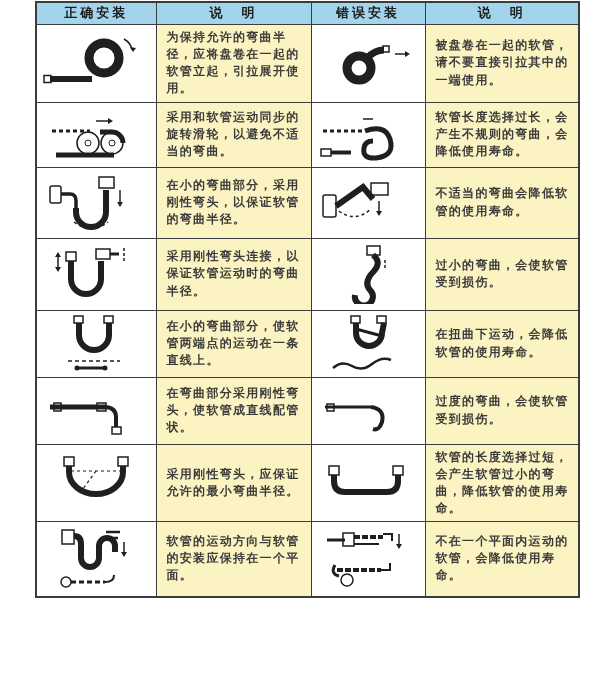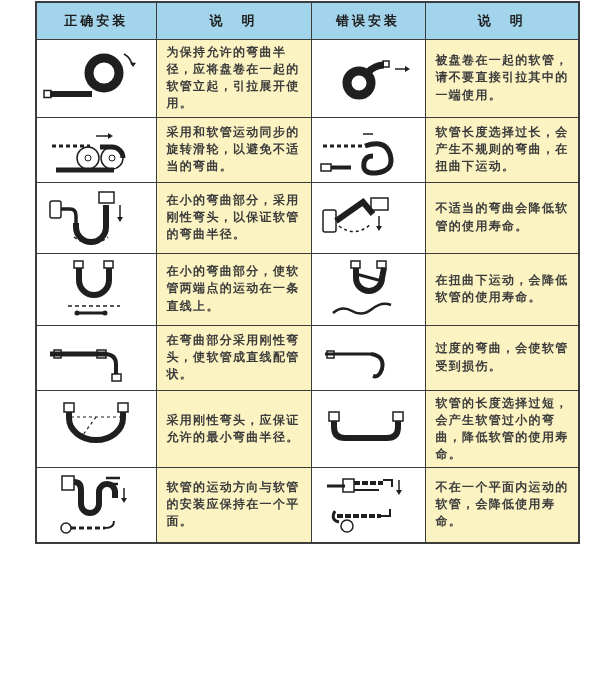--- a/index.html
+++ b/index.html
@@ -26,21 +26,21 @@
   table.hose{
     border-collapse:collapse;width:543px;table-layout:fixed;
     border:2px solid var(--border);
   }
   col.c1{width:120px;} col.c2{width:155px;}
   col.c3{width:114px;} col.c4{width:154px;}
   th{
     background:var(--header_bg);
     border:1px solid var(--border);
     font-size:13px;font-weight:bold;color:#1c1c1c;
-    height:37px;letter-spacing:3px;text-align:center;
+    height:22px;letter-spacing:3px;text-align:center;
   }
   td{border:1px solid var(--border);vertical-align:middle;}
   td.img{background:#ffffff;text-align:center;padding:2px;}
   td.desc{
     background:var(--desc_bg);
     font-size:12px;font-weight:600;line-height:1.42;
     letter-spacing:1.3px;color:var(--text);
     padding:4px 6px 4px 10px;text-align:left;
   }
   tbody tr:nth-child(1){height:78px;}
@@ -119,21 +119,21 @@
         <td class="desc">采用和软管运动同步的旋转滑轮，以避免不适当的弯曲。</td>
         <td class="img">
           <svg class="ill" width="106" height="60" viewBox="0 0 106 60">
             <path d="M8,26 H50" stroke-width="3" stroke-dasharray="4 3"></path>
             <path d="M50,26 q20,-7 25,8 q5,17 -14,19 q-14,1 -12,-10 q1,-7 9,-7" stroke-width="5"></path>
             <rect x="6" y="44" width="10" height="7" stroke-width="1.5"></rect>
             <path d="M16,47.5 H36" stroke-width="4"></path>
             <path d="M48,14 h10" stroke-width="1.5"></path>
           </svg>
         </td>
-        <td class="desc">软管长度选择过长，会产生不规则的弯曲，在扭曲下运动。</td>
+        <td class="desc">软管长度选择过长，会产生不规则的弯曲，会降低使用寿命。</td>
       </tr>
 
       <tr>
         <td class="img">
           <svg class="ill" width="112" height="66" viewBox="0 0 112 66">
             <rect x="10" y="16" width="11" height="17" rx="2" stroke-width="1.5"></rect>
             <path d="M21,24 h9 q6,0 6,7 v7" stroke-width="3.5"></path>
             <path d="M36,38 v4 a15,15 0 0 0 30,0 V20" stroke-width="6"></path>
             <rect x="59" y="7" width="15" height="11" stroke-width="1.5"></rect>
             <path d="M80,20 v12" stroke-width="1.5"></path>
@@ -148,20 +148,42 @@
             <path d="M21,35 L48,16 L58,28" stroke-width="6"></path>
             <rect x="56" y="12" width="17" height="12" stroke-width="1.5"></rect>
             <path d="M24,40 q16,12 32,-2" stroke-width="1.5" stroke-dasharray="3 3"></path>
             <path d="M64,30 v10" stroke-width="1.5"></path>
             <path class="fl" d="M61,40 h6 l-3,5 z"></path>
           </svg>
         </td>
         <td class="desc">不适当的弯曲会降低软管的使用寿命。</td>
       </tr>
 
+      <tr>
+        <td class="img">
+          <svg class="ill" width="112" height="60" viewBox="0 0 112 60">
+            <path d="M18,12 v12" stroke-width="1.5"></path>
+            <path class="fl" d="M15,13 h6 l-3,-5 z M15,23 h6 l-3,5 z"></path>
+            <rect x="26" y="8" width="10" height="9" stroke-width="1.5"></rect>
+            <path d="M31,17 v18 a15,15 0 0 0 30,0 V17" stroke-width="6"></path>
+            <rect x="56" y="5" width="14" height="10" stroke-width="1.5"></rect>
+            <path d="M70,10 h9" stroke-width="3"></path>
+            <path d="M84,4 v14" stroke-width="1.5" stroke-dasharray="3 2"></path>
+          </svg>
+        </td>
+        <td class="desc">采用刚性弯头连接，以保证软管运动时的弯曲半径。</td>
+        <td class="img">
+          <svg class="ill" width="106" height="60" viewBox="0 0 106 60">
+            <rect x="52" y="2" width="13" height="9" stroke-width="1.5"></rect>
+            <path d="M58,11 q9,7 1,16 q-11,11 -4,19 a9,9 0 1 1 -15,5" stroke-width="6"></path>
+            <path d="M70,16 v10" stroke-width="1.5" stroke-dasharray="3 2"></path>
+          </svg>
+        </td>
+        <td class="desc">过小的弯曲，会使软管受到损伤。</td>
+      </tr>
 
       <tr>
         <td class="img">
           <svg class="ill" width="112" height="62" viewBox="0 0 112 62">
             <rect x="34" y="3" width="9" height="7" stroke-width="1.5"></rect>
             <rect x="64" y="3" width="9" height="7" stroke-width="1.5"></rect>
             <path d="M39,10 v12 a15,15 0 0 0 30,0 V10" stroke-width="6"></path>
             <path d="M28,48 h52" stroke-width="1.5" stroke-dasharray="4 3"></path>
             <path d="M37,55 h28" stroke-width="3"></path>
             <circle class="fl" cx="37" cy="55" r="2.5"></circle>

